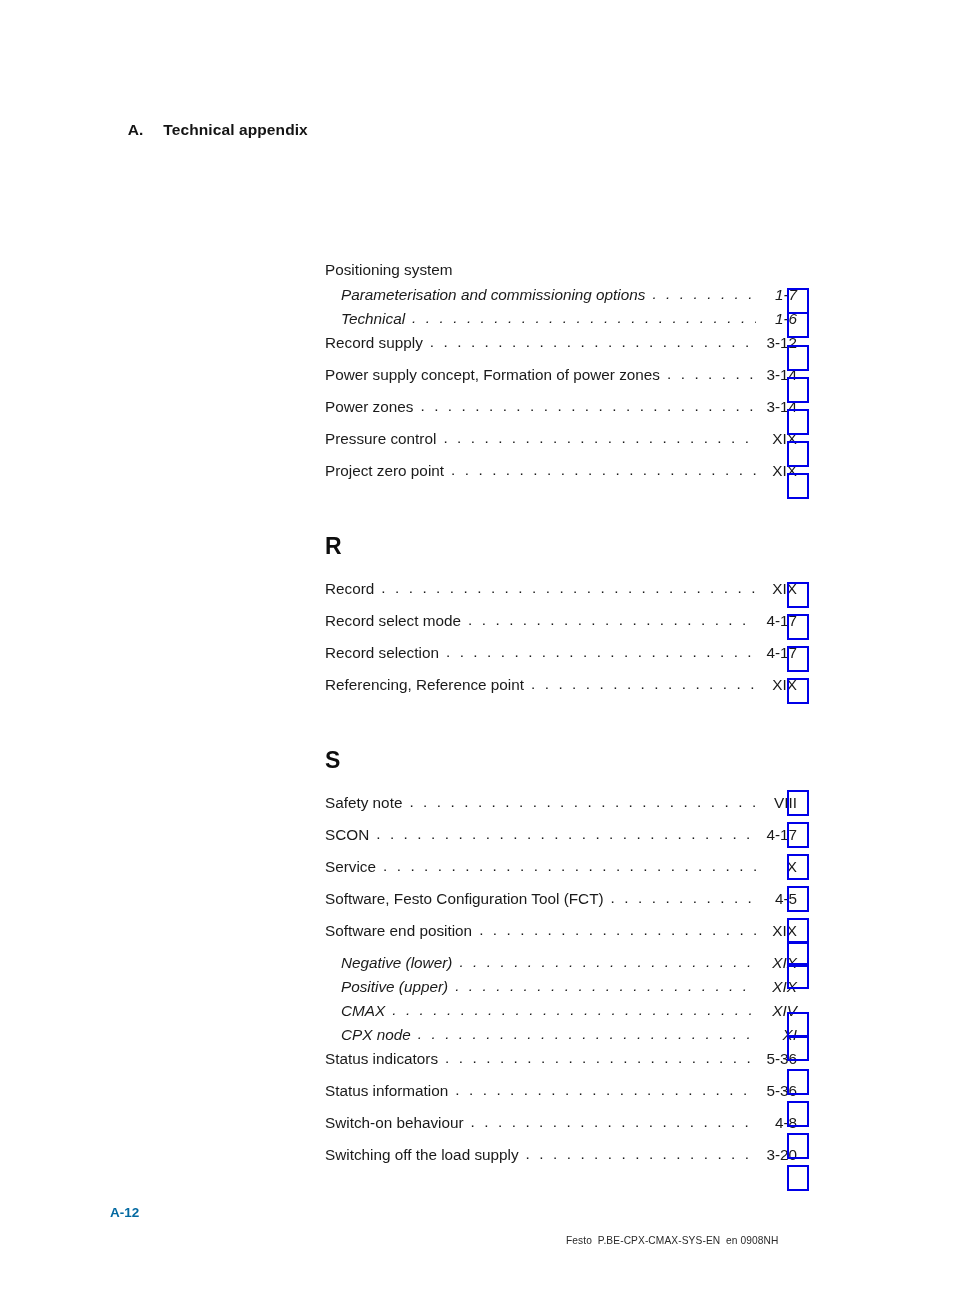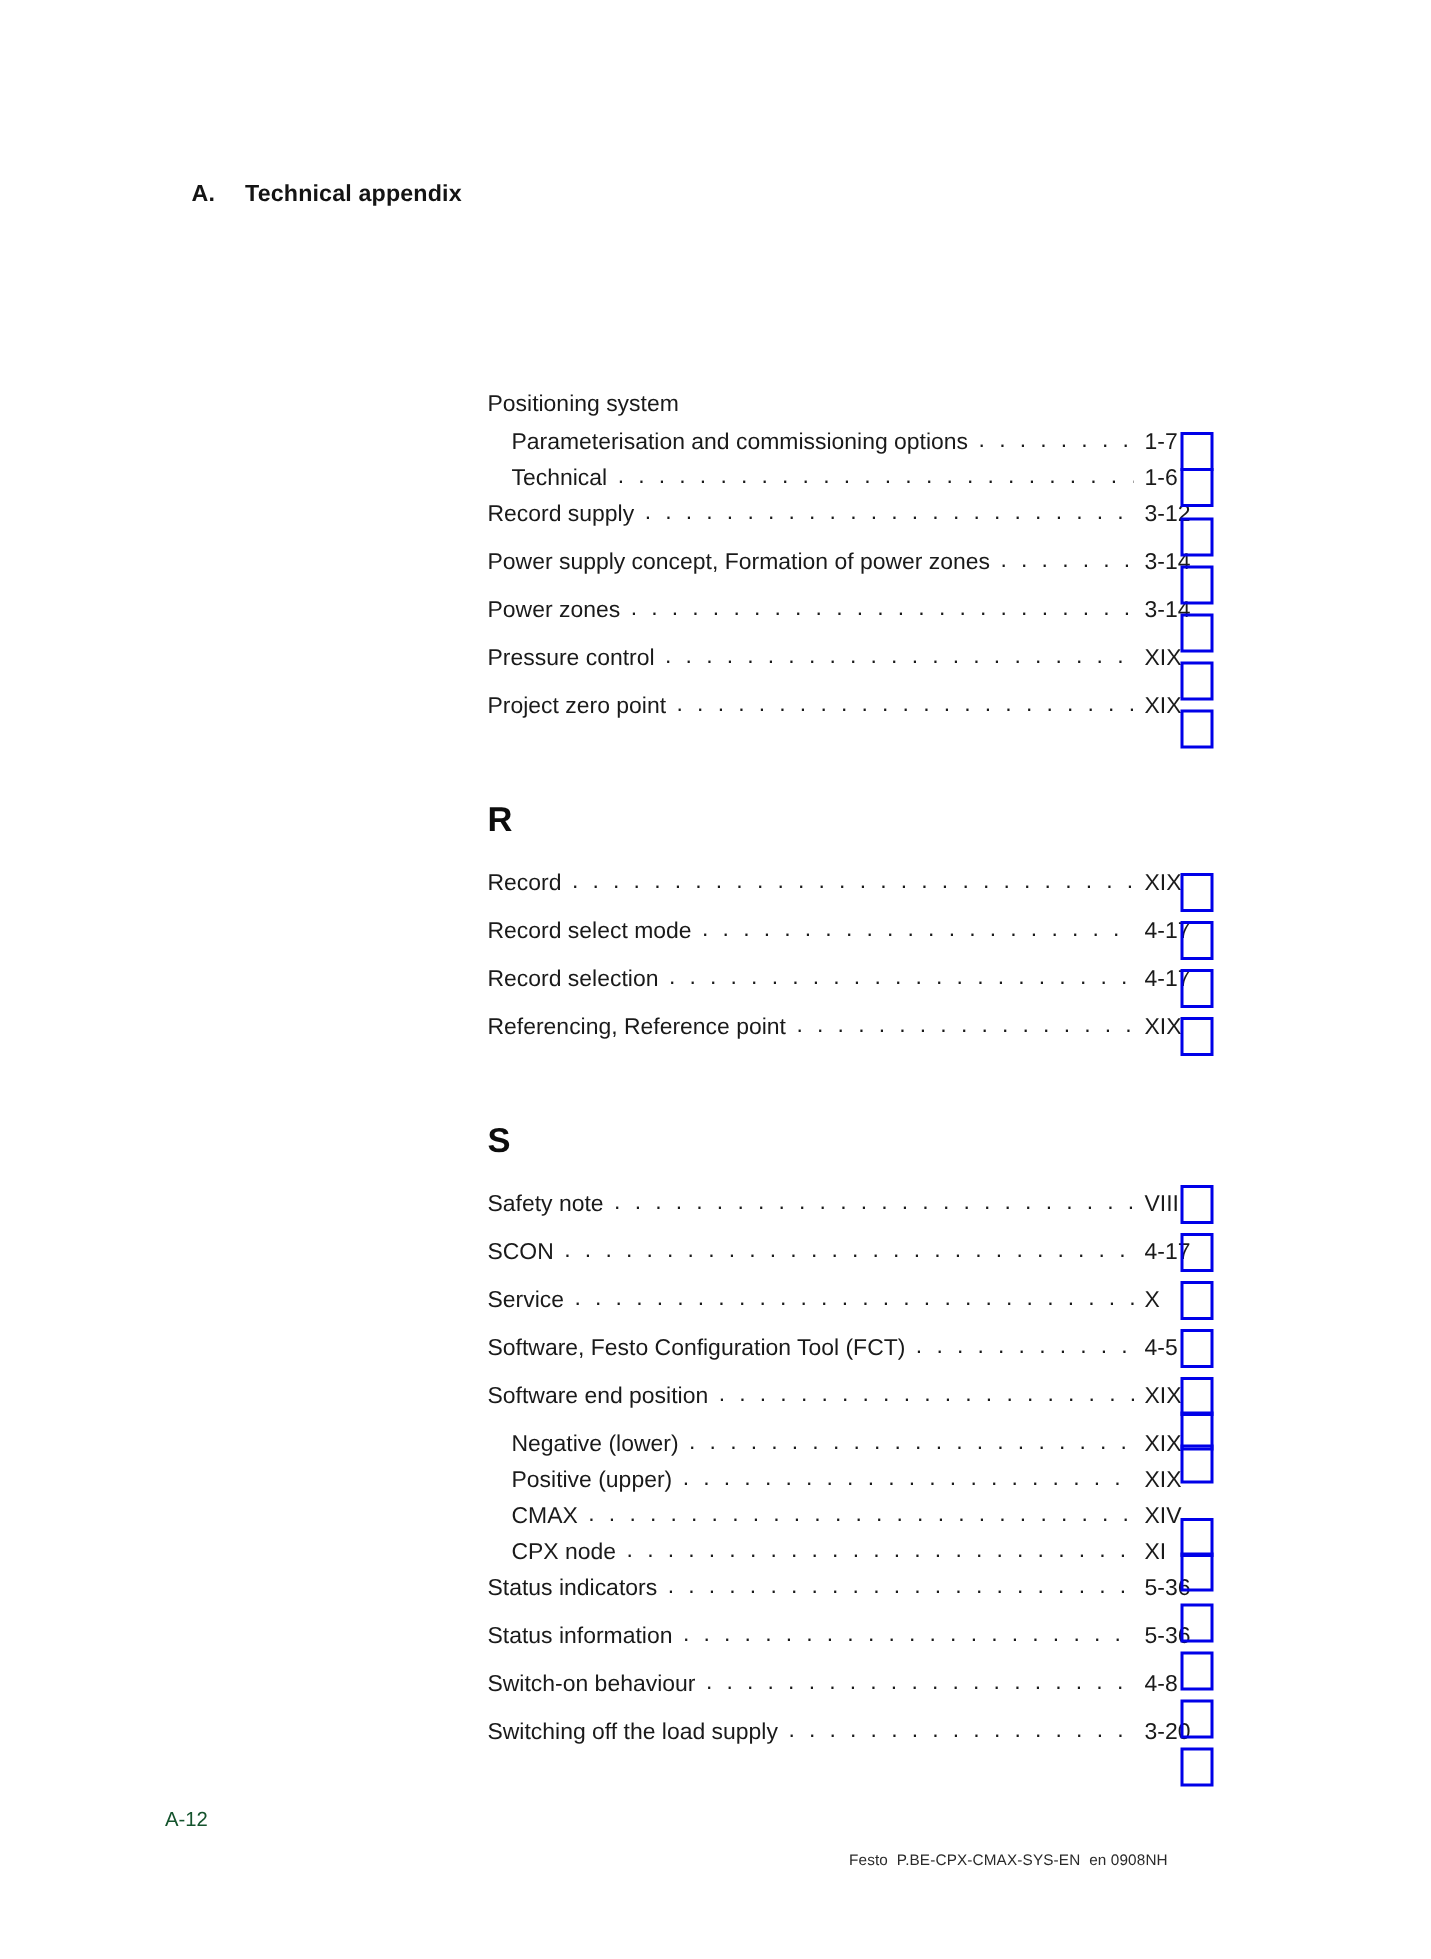--- a/index.html
+++ b/index.html
@@ -50,21 +50,21 @@
 
   .entry {
     display: flex;
     align-items: baseline;
     font-size: 15.3px;
     line-height: 1;
     color: #1a1a1a;
     white-space: nowrap;
     height: 32px;
   }
-  .entry.tight { height: 24px; }
+  .entry.tight { height: 24px; font-style: italic; }
   .entry.plain { height: 25px; }
   .entry.sub { padding-left: 16px; }
 
   .entry .label {
     flex: 0 0 auto;
     padding-right: 7px;
     text-align: right;
   }
   .entry .leader {
     flex: 1 1 auto;
@@ -73,21 +73,21 @@
     color: #1a1a1a;
     font-size: 15.3px;
     letter-spacing: 2.6px;
     text-align: left;
     position: relative;
     top: -1px;
   }
   .entry .pageno {
     flex: 0 0 auto;
     padding-left: 7px;
-    text-align: left;
+    text-align: right;
     min-width: 34px;
   }
   .entry.noleader .leader { visibility: hidden; }
 
   
   .fields {
     position: absolute;
     left: 0;
     top: 0;
     width: 954px;
@@ -102,22 +102,22 @@
     width: 22px;
     height: 26px;
   }
 
   
   .footer-page {
     position: absolute;
     left: 110px;
     top: 1205px;
     font-size: 13.5px;
-    font-weight: normal;
-    color: #14532d;
+    font-weight: bold;
+    color: #0369a1;
   }
   .footer-ref {
     position: absolute;
     left: 566px;
     top: 1235px;
     font-size: 10.2px;
     color: #2a2a2a;
     letter-spacing: 0.1px;
     white-space: pre;
   }

